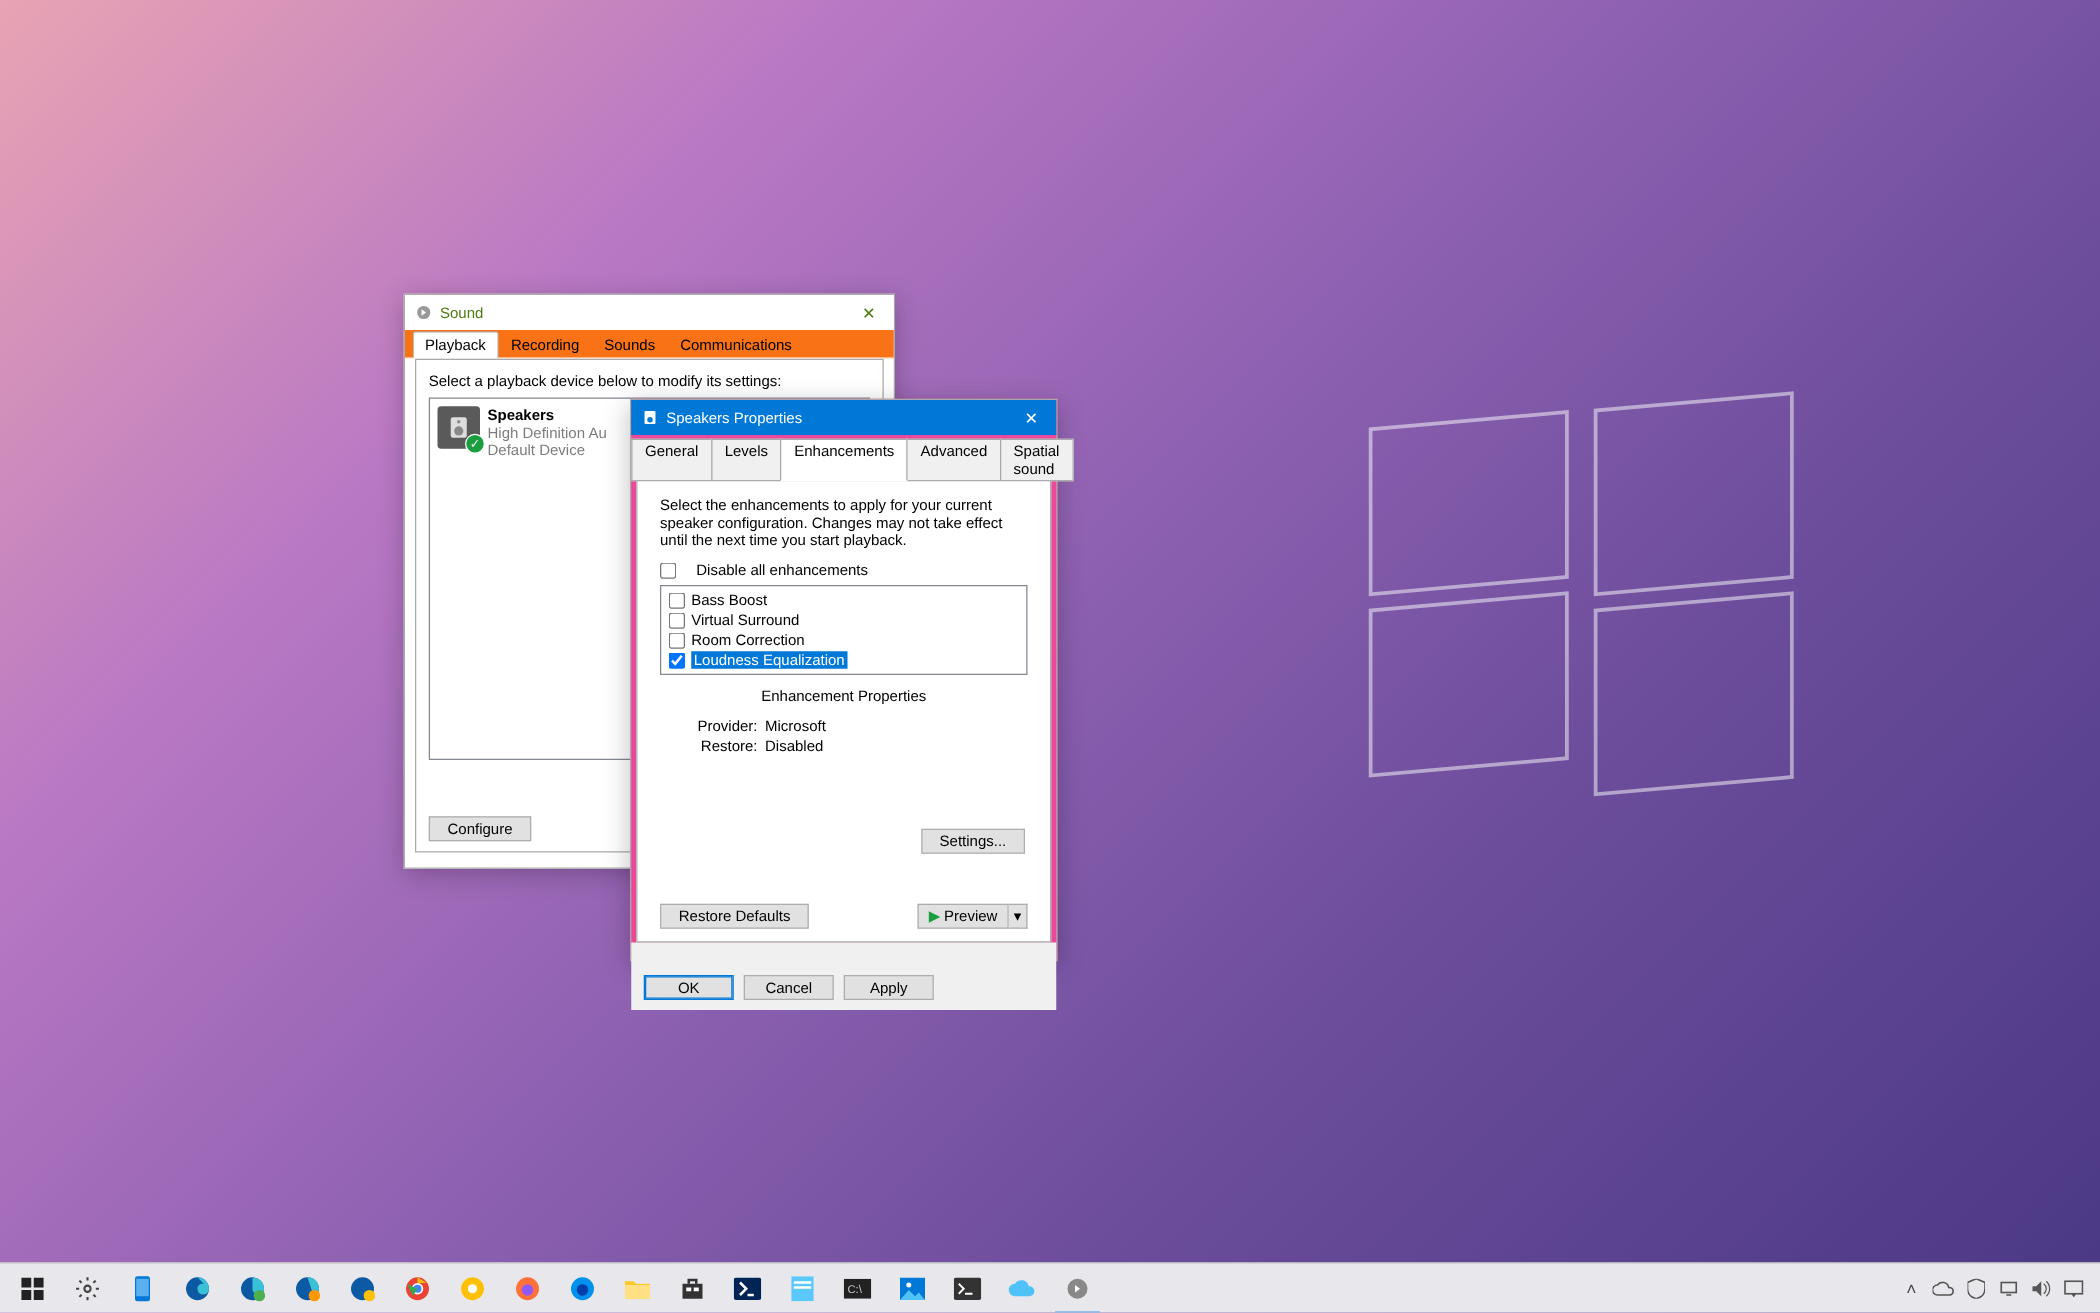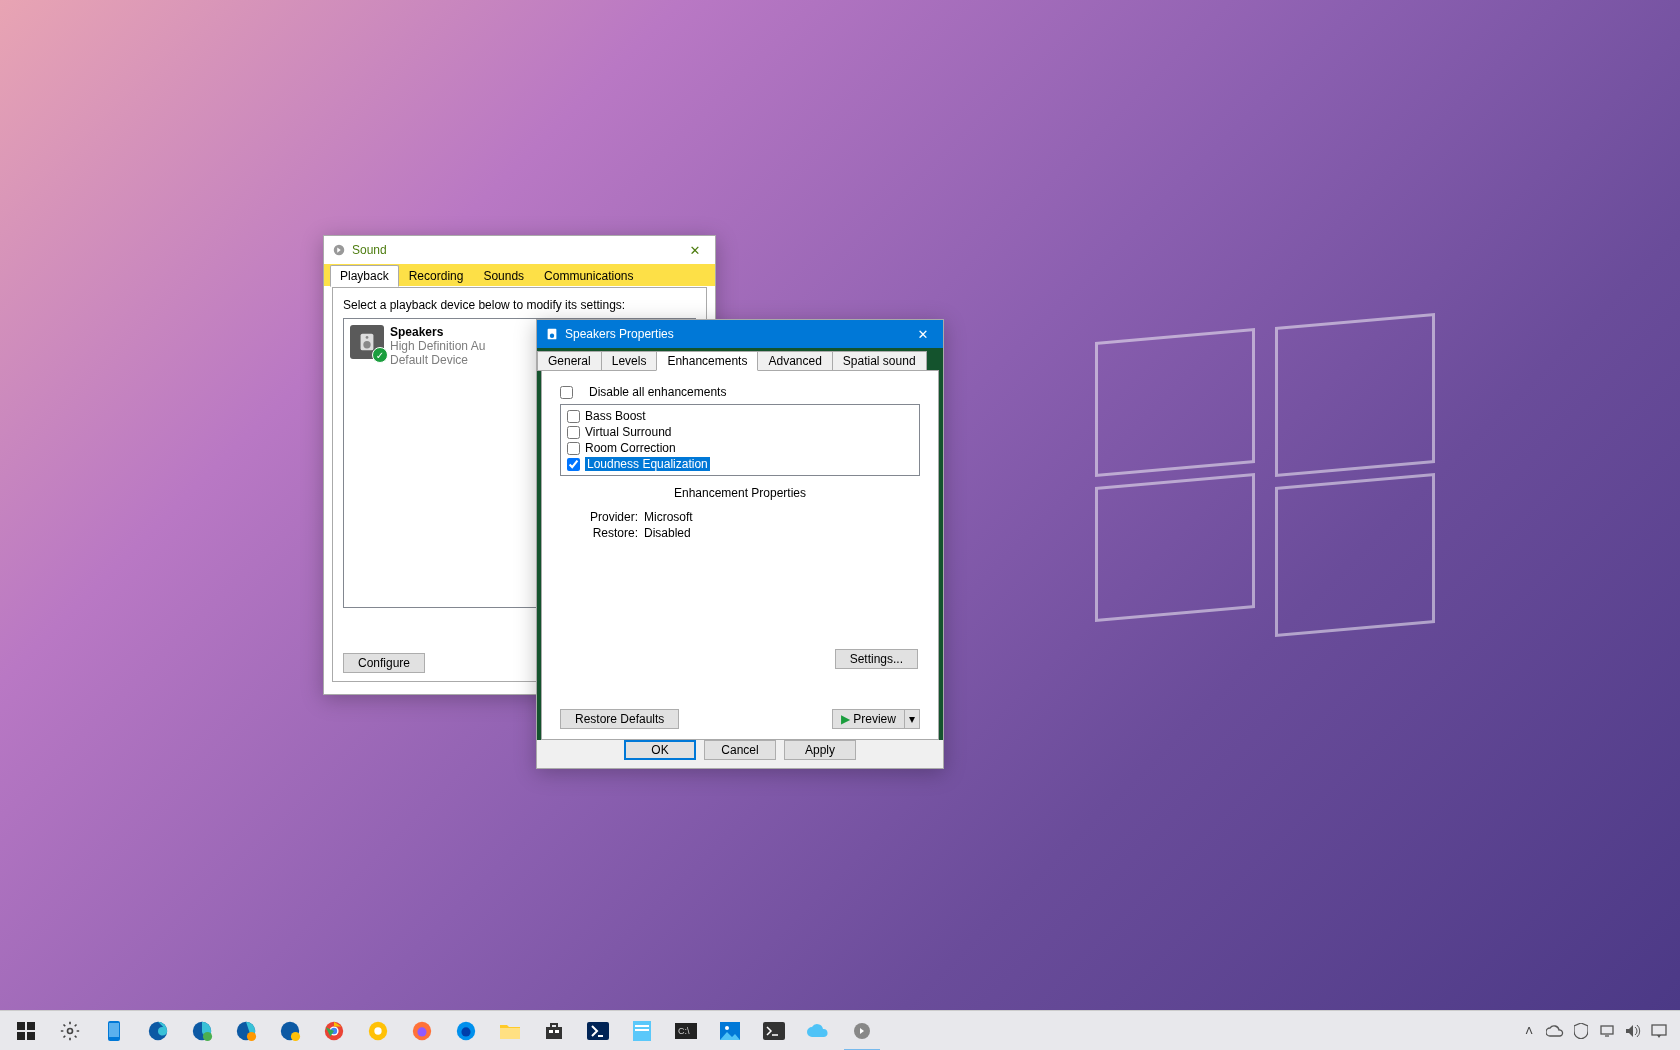--- a/index.html
+++ b/index.html
@@ -15,38 +15,38 @@
 .winlogo .p4{right:0;bottom:0;width:160px;height:150px;transform:skewY(-5deg);}
 
 
 .win { position:absolute; background:#f0f0f0; border:1px solid #aaa; box-shadow:0 4px 20px rgba(0,0,0,.25); }
 .titlebar { height:28px; display:flex; align-items:center; padding:0 0 0 8px; font-size:12px; }
 .titlebar .ico { width:14px; height:14px; margin-right:6px; display:inline-flex; }
 .titlebar .t { flex:1; }
 .titlebar .x { width:40px; height:28px; display:flex; align-items:center; justify-content:center; font-size:13px; font-family:Arial; cursor:pointer; }
 .sound { left:323px; top:235px; width:393px; height:460px; background:#fff; }
 .sound .titlebar{background:#fff;color:#4d7c0f;}
-.tabs { display:flex; padding:0 6px; background:#fde047; border-bottom:1px solid #fff; position:relative; }
+.tabs { display:flex; padding:0 6px; background:#f97316; border-bottom:1px solid #fff; position:relative; }
 .tab { font-size:12px; padding:3px 9px; border:1px solid transparent; cursor:pointer; position:relative; top:1px; }
 .tab.active { background:#fff; border:1px solid #aaa; border-bottom:1px solid #fff; border-radius:2px 2px 0 0; }
 .tabbody { border:1px solid #aaa; margin:0 8px 8px; padding:10px; background:#fff; height:395px; position:relative;}
 .sound .hint{font-size:12px;}
 .devbox { border:1px solid #828790; margin-top:6px; height:290px; padding:4px; }
 .dev { display:flex; align-items:flex-start; padding:2px; }
 .dev .dico{width:34px;height:34px;background:#5a5a5a;border-radius:3px;margin-right:6px;position:relative;display:flex;align-items:center;justify-content:center;}
 .dev .dico svg{width:22px;}
 .dev .chk{position:absolute;right:-4px;bottom:-4px;width:16px;height:16px;border-radius:50%;background:#1b9e3e;display:flex;align-items:center;justify-content:center;color:#fff;font-size:10px;border:1px solid #fff;}
 .dev .dtxt{font-size:12px;line-height:14px;}
 .dev .dtxt b{font-weight:600;color:#000;}
 .dev .dtxt .sub{color:#7d7d7d;}
 .btn { font-size:12px; padding:2px 14px; background:#e1e1e1; border:1px solid #adadad; cursor:pointer; min-width:68px; }
 .sound .cfg{position:absolute;left:10px;bottom:8px;}
 
 
-.props { left:504px; top:319px; width:408px; height:450px; background:#14532d;margin-left:32px; }
+.props { left:504px; top:319px; width:342px; height:450px; background:#ec4899; }
 .props .titlebar{background:#0078d7;color:#fff;}
 .props .titlebar .x{color:#fff;}
 .props .ptabs{display:flex;padding:2px 0 0;}
 .props .ptab{font-size:12px;padding:2px 10px;background:#f0f0f0;border:1px solid #aaa;cursor:pointer;margin-right:-1px;position:relative;top:1px;}
 .props .ptab.active{background:#fff;border-bottom:1px solid #fff;z-index:2;}
 .props .pbody{background:#fff;border:1px solid #aaa;margin:0 4px;padding:12px 18px;height:370px;position:relative;font-size:12px;}
 .props .desc{margin-bottom:10px;}
 .cb{display:flex;align-items:flex-end;gap:16px;font-size:12px;margin:2px 0;}
 .cb input{width:13px;height:13px;}
 .enlist{border:1px solid #828790;padding:3px 6px;margin:5px 0 10px;}
@@ -57,21 +57,21 @@
 .group .gtitle{font-size:12px;margin-bottom:6px;text-align:center;}
 .kv{display:flex;font-size:12px;margin:2px 0;}
 .kv .k{width:78px;text-align:right;margin-right:6px;}
 .kv .v{flex:1;}
 .props .settingsbtn{position:absolute;right:20px;top:278px;}
 .props .botrow{position:absolute;left:18px;right:18px;bottom:10px;display:flex;justify-content:space-between;align-items:flex-end;}
 .splitbtn{display:flex;}
 .splitbtn .btn{min-width:auto;padding:2px 8px;display:flex;align-items:center;gap:3px;}
 .splitbtn .play{color:#1b9e3e;}
 .splitbtn .dd{padding:2px 4px;border-left:none;}
-.dlgbtns{display:flex;justify-content:center;gap:8px;padding:0 10px 8px;background:#f0f0f0;}
+.dlgbtns{display:flex;justify-content:flex-start;gap:8px;padding:26px 10px 8px;background:#f0f0f0;}
 .dlgbtns .btn{min-width:72px;}
 .dlgbtns .btn.def{border:1px solid #0078d7;box-shadow:inset 0 0 0 1px #0078d7;}
 
 
 .taskbar{position:absolute;left:0;right:0;bottom:0;height:40px;background:#e8e8ec;display:flex;align-items:center;padding:0 4px;border-top:1px solid #ccc;}
 .taskbar .tb{width:44px;height:40px;display:flex;align-items:center;justify-content:center;cursor:pointer;position:relative;font-size:20px;}
 .taskbar .tb.active::after{content:"";position:absolute;left:4px;right:4px;bottom:0;height:2px;background:#76b9ed;}
 .taskbar .spacer{flex:1;}
 .tray{display:flex;align-items:center;gap:4px;padding-right:6px;}
 .tray .ti{width:22px;height:40px;display:flex;align-items:center;justify-content:center;font-size:14px;cursor:pointer;color:#444;}
@@ -138,20 +138,21 @@
     <span class="x">✕</span>
   </div>
   <div class="ptabs">
     <div class="ptab">General</div>
     <div class="ptab">Levels</div>
     <div class="ptab active">Enhancements</div>
     <div class="ptab">Advanced</div>
     <div class="ptab">Spatial sound</div>
   </div>
   <div class="pbody">
+    <div class="desc">Select the enhancements to apply for your current speaker configuration. Changes may not take effect until the next time you start playback.</div>
     <label class="cb">
       <input type="checkbox" style="">
       <span>Disable all enhancements</span>
     </label>
     <div class="enlist">
       <div class="row">
         <input type="checkbox" style="">
           <span>Bass Boost</span>
       </div>
       <div class="row">

